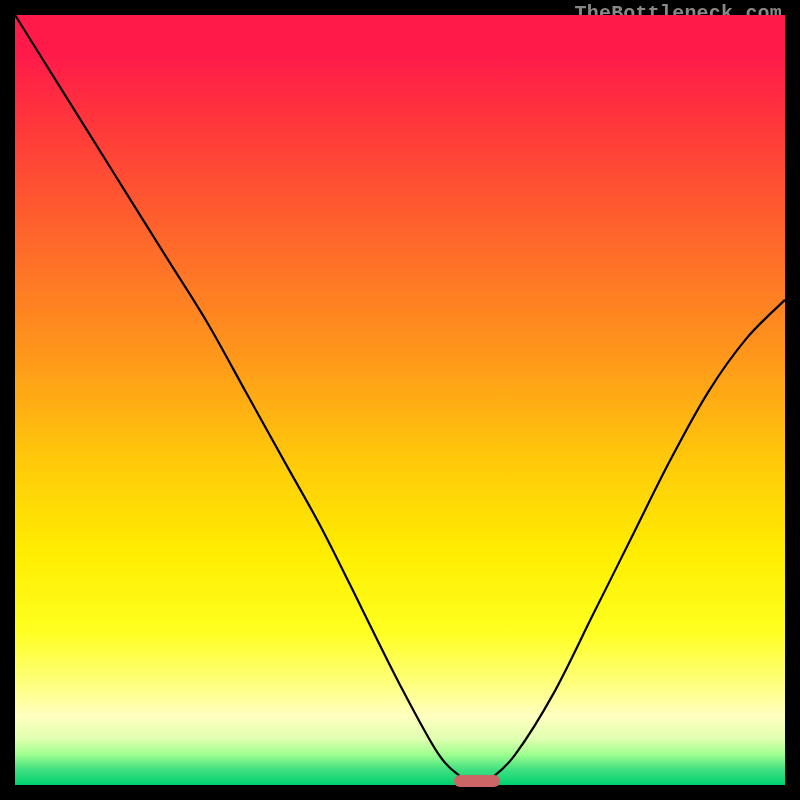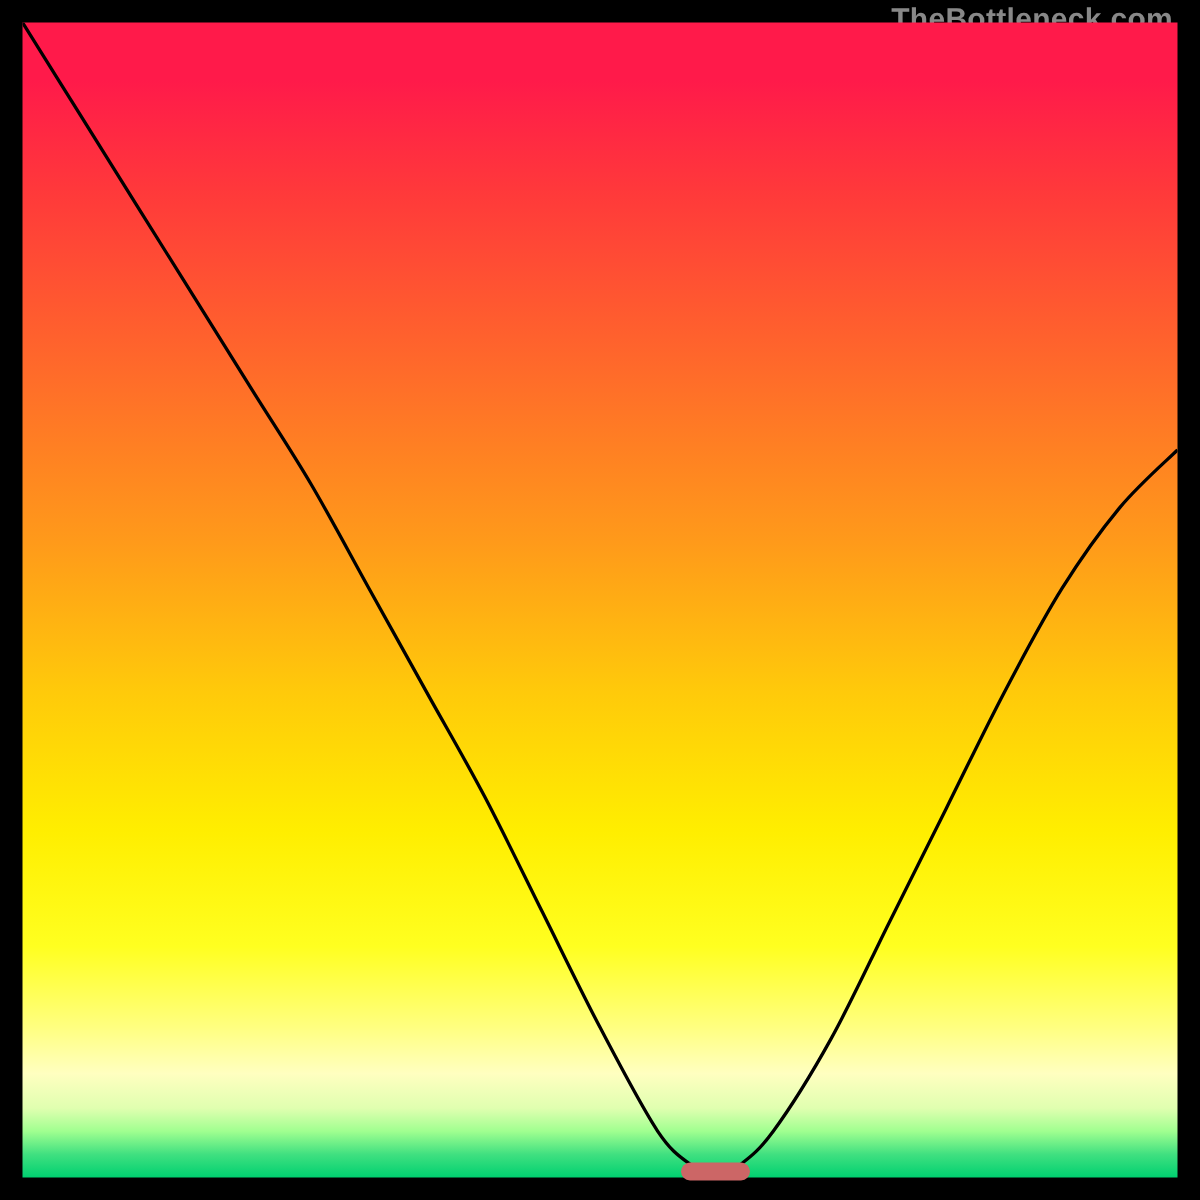--- a/index.html
+++ b/index.html
@@ -30,21 +30,21 @@
       #e0ffb0 94%,
       #a0ff90 96%,
       #40e080 98%,
       #00d070 100%
     );
   }
   .watermark {
     position: absolute;
     top: 2px;
     right: 18px;
-    font-family: Liberation Sans, sans-serif;
+    font-family: Liberation Mono, monospace;
     font-size: 20px;
     font-weight: bold;
     color: #888888;
     letter-spacing: 0.2px;
   }
   .curve-svg {
     position: absolute;
     left: 0;
     top: 0;
     width: 770px;

